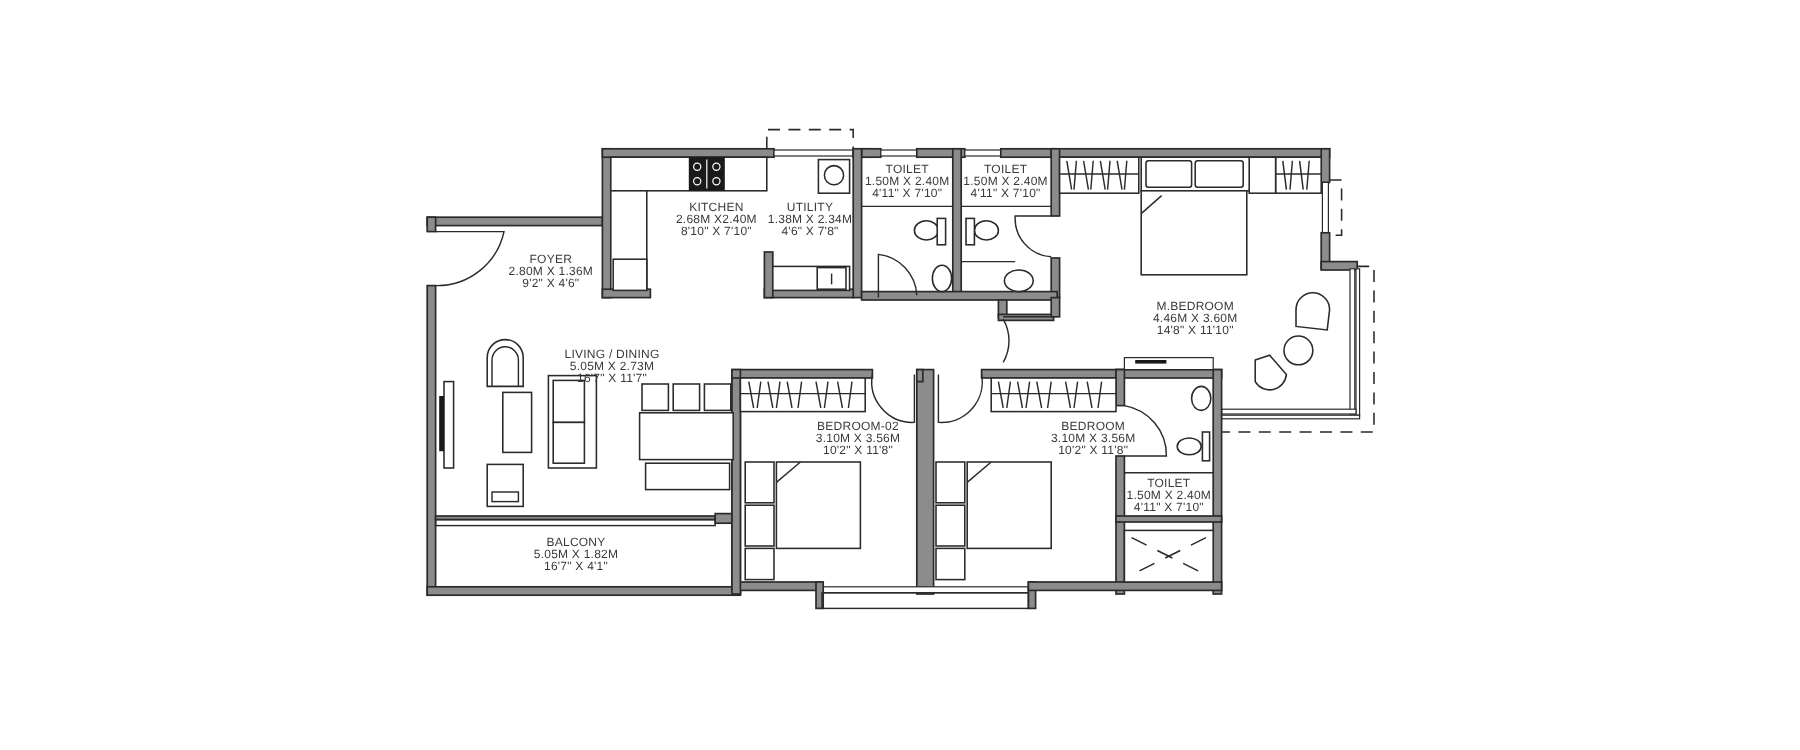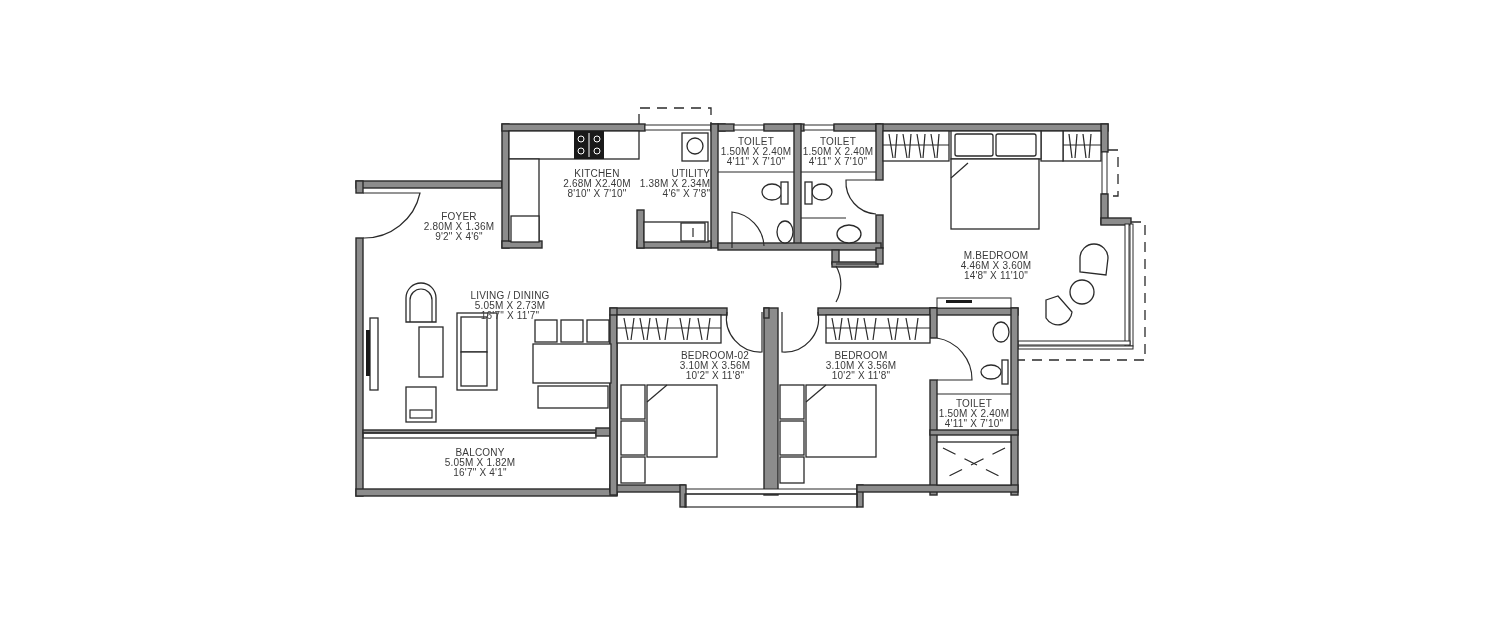--- a/index.html
+++ b/index.html
@@ -262,21 +262,21 @@
 <div class="room-label" style="left:459px; top:212px;">
   <span>FOYER</span>
   <span>2.80M X 1.36M</span>
   <span>9'2" X 4'6"</span>
 </div>
 <div class="room-label" style="left:597px; top:169px;">
   <span>KITCHEN</span>
   <span>2.68M X2.40M</span>
   <span>8'10" X 7'10"</span>
 </div>
-<div class="room-label" style="left:675px; top:169px;text-align:right;">
+<div class="room-label" style="left:675px; top:169px;">
   <span>UTILITY</span>
   <span>1.38M X 2.34M</span>
   <span>4'6" X 7'8"</span>
 </div>
 <div class="room-label" style="left:756px; top:137px;">
   <span>TOILET</span>
   <span>1.50M X 2.40M</span>
   <span>4'11" X 7'10"</span>
 </div>
 <div class="room-label" style="left:838px; top:137px;">
@@ -292,21 +292,21 @@
 <div class="room-label" style="left:510px; top:279px;margin-top:12px;">
   <span>LIVING / DINING</span>
   <span>5.05M X 2.73M</span>
   <span>16'7" X 11'7"</span>
 </div>
 <div class="room-label" style="left:715px; top:351px;">
   <span>BEDROOM-02</span>
   <span>3.10M X 3.56M</span>
   <span>10'2" X 11'8"</span>
 </div>
-<div class="room-label" style="left:861px; top:351px;">
+<div class="room-label" style="left:911px; top:351px;">
   <span>BEDROOM</span>
   <span>3.10M X 3.56M</span>
   <span>10'2" X 11'8"</span>
 </div>
 <div class="room-label" style="left:974px; top:399px;">
   <span>TOILET</span>
   <span>1.50M X 2.40M</span>
   <span>4'11" X 7'10"</span>
 </div>
 <div class="room-label" style="left:480px; top:448px;">

